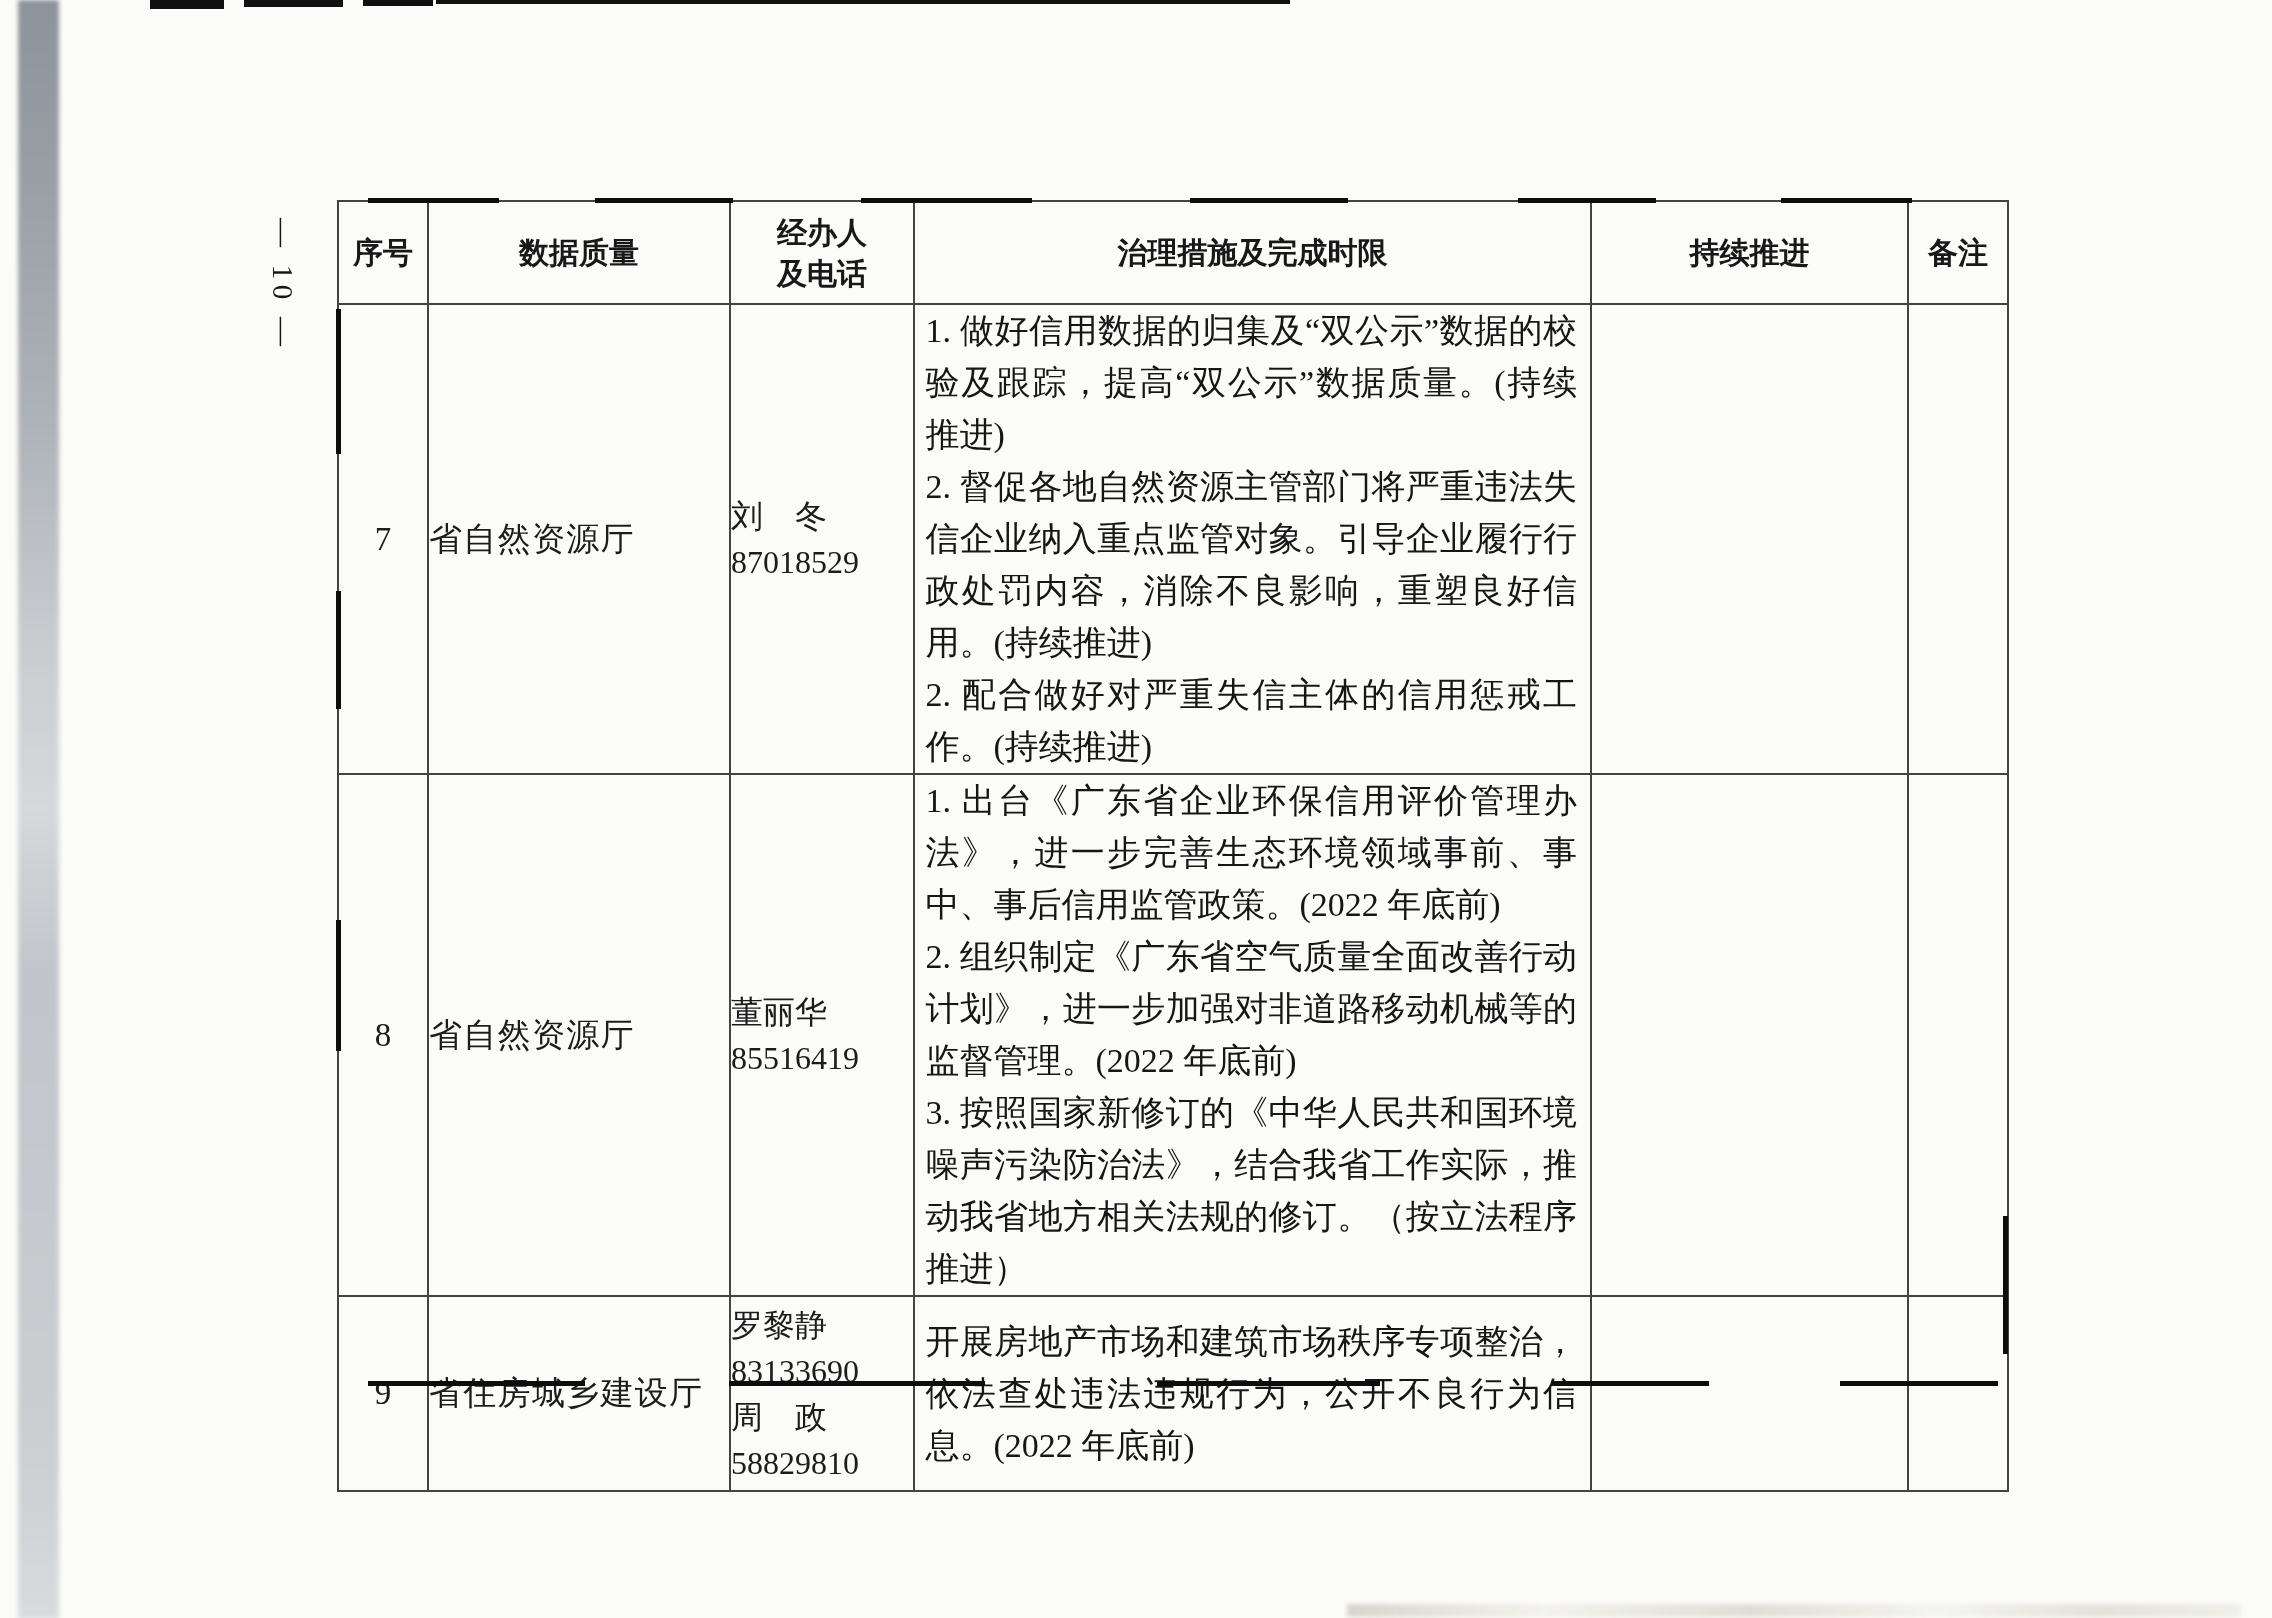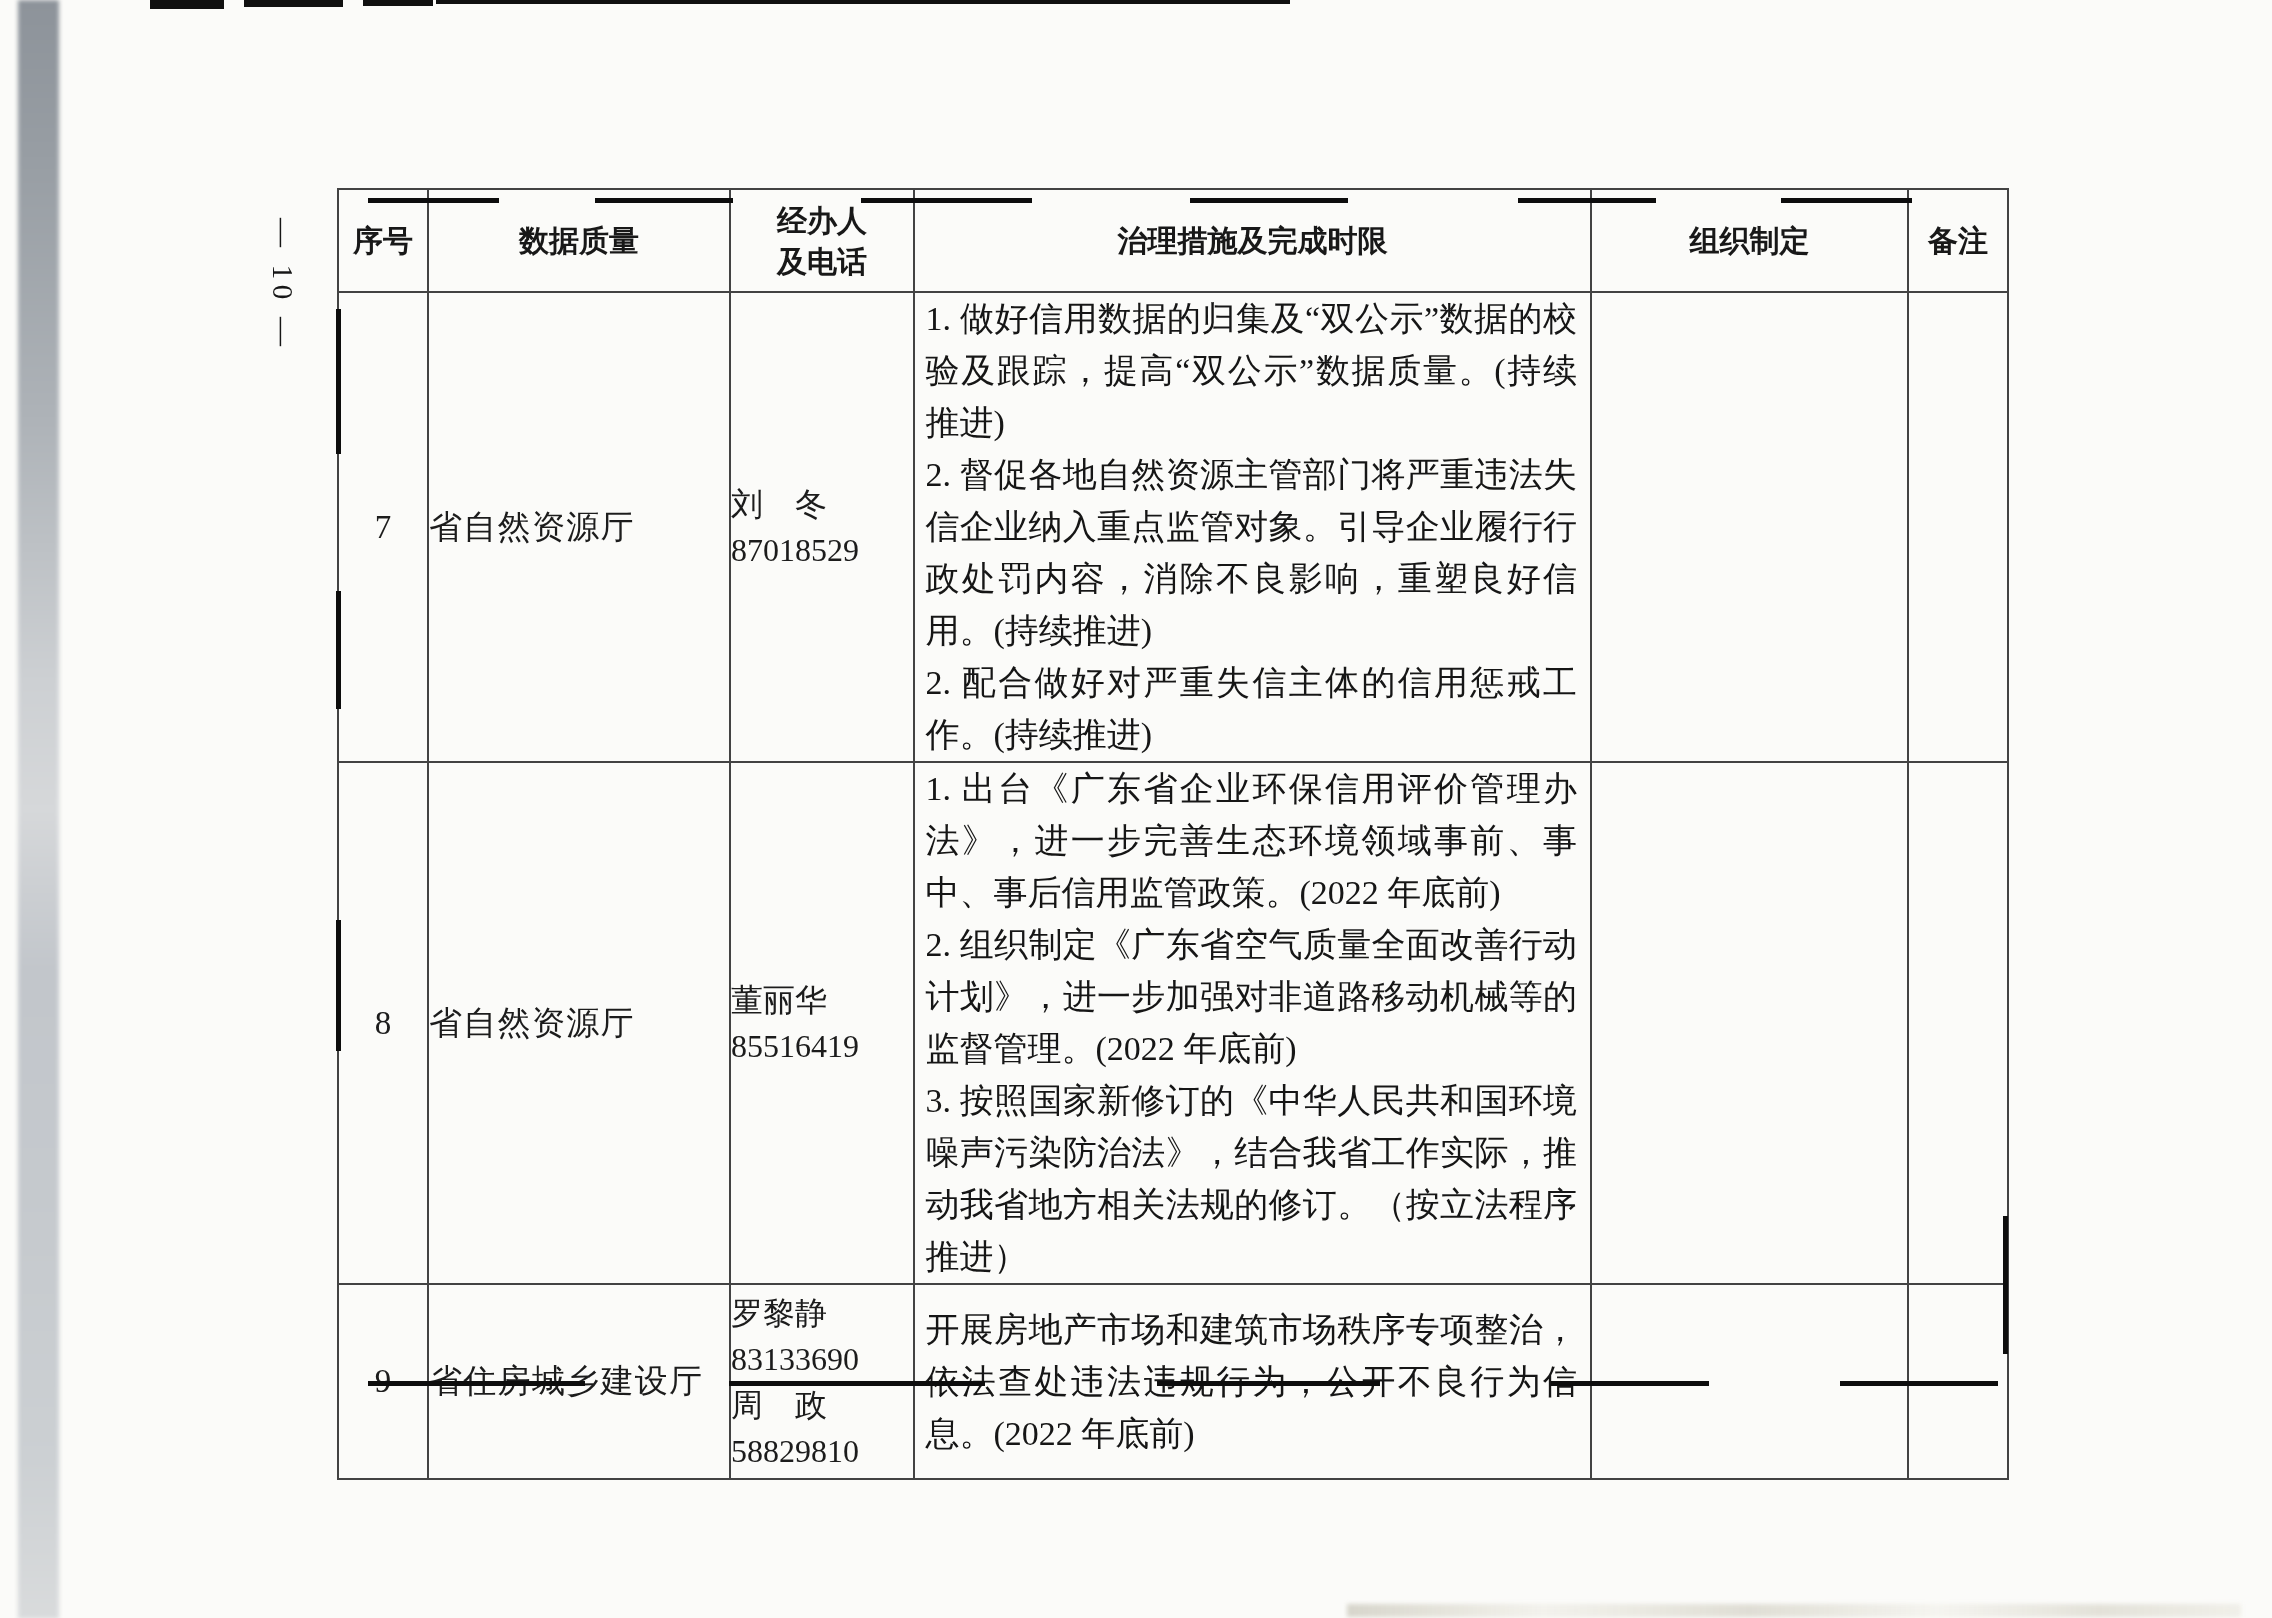--- a/index.html
+++ b/index.html
@@ -32,21 +32,21 @@
   .bottom-smudge{
     position:absolute; left:1347px; top:1604px; width:894px; height:13px;
     background:linear-gradient(90deg,
       rgba(150,145,120,.35) 0%, rgba(210,205,180,.18) 22%,
       rgba(160,155,130,.30) 45%, rgba(215,210,185,.15) 66%,
       rgba(165,160,135,.28) 84%, rgba(200,195,170,.20) 100%);
     filter:blur(2px);
   }
   
   .doc-table{
-    position:absolute; left:337px; top:188px;
+    position:absolute; left:337px; top:200px;
     border-collapse:collapse; table-layout:fixed;
     width:1671px;
     background:transparent;
   }
   .doc-table td{
     border:2px solid #434343;
     padding:0;
     vertical-align:middle;
     overflow:hidden;
   }
@@ -97,21 +97,21 @@
   </colgroup>
   <tbody>
     <tr style="height:103px">
       <td class="th">序号</td>
       <td class="th">数据质量</td>
       <td class="th">
         <div>经办人</div>
         <div>及电话</div>
       </td>
       <td class="th">治理措施及完成时限</td>
-      <td class="th">组织制定</td>
+      <td class="th">持续推进</td>
       <td class="th">备注</td>
     </tr>
 
     <tr style="height:425px">
       <td class="c-index">7</td>
       <td class="c-dept">省自然资源厅</td>
       <td class="c-contact">
         <div class="line">刘　冬</div>
         <div class="line">87018529</div>
       </td>

